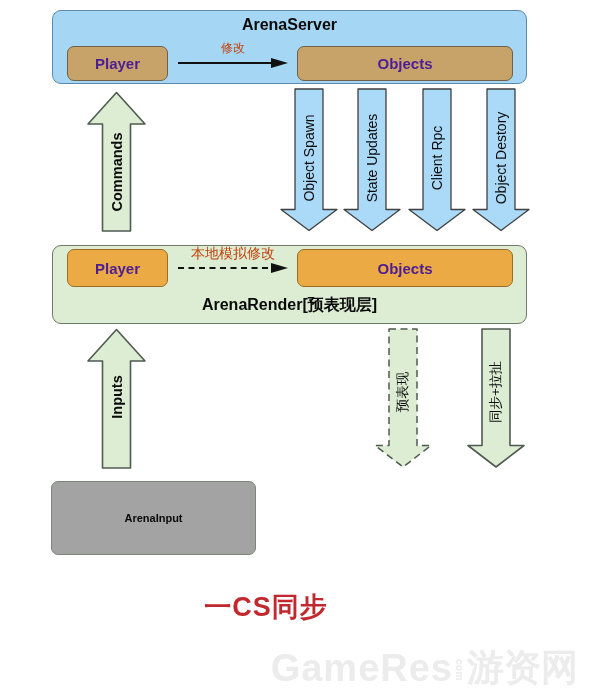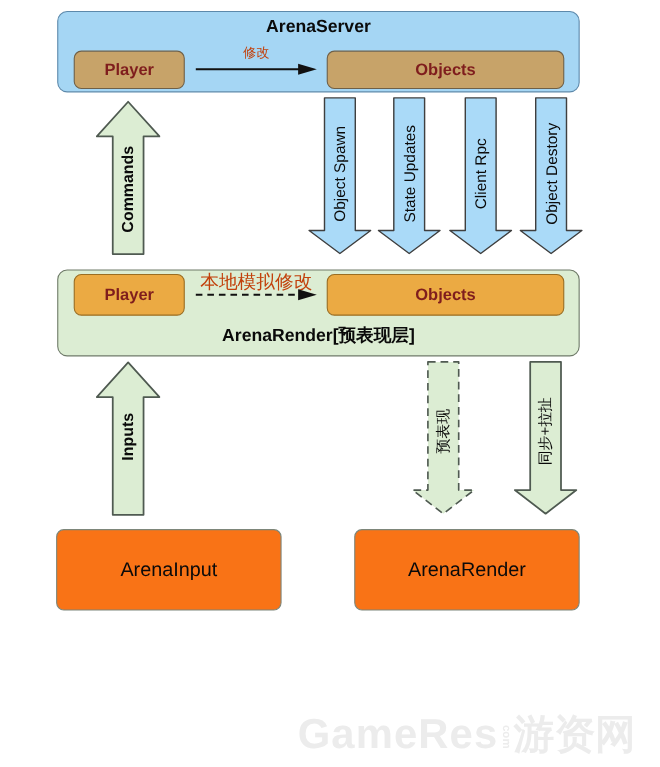--- a/index.html
+++ b/index.html
@@ -19,21 +19,21 @@
   }
   .box-title{
     position:absolute;left:0;width:100%;text-align:center;
     font-weight:bold;font-size:16px;color:#0a0a0a;
   }
   .server-box .box-title{top:5px;}
   .client-box .box-title{bottom:7px;}
   
   .node{
     position:absolute;display:flex;align-items:center;justify-content:center;
-    font-weight:bold;font-size:15px;color:#7f1d1d;border-radius:7px;
+    font-weight:bold;font-size:15px;color:#4c1d95;border-radius:7px;
   }
   .tan{background:#c7a369;border:1.6px solid #6f6048;}
   .orange{background:#ebaa43;border:1.6px solid #9a6d22;}
   .p-top{left:14px;top:35px;width:99px;height:33px;}
   .o-top{left:244px;top:35px;width:214px;height:33px;}
   .p-mid{left:14px;top:3px;width:99px;height:36px;}
   .o-mid{left:244px;top:3px;width:214px;height:36px;}
   
   .h-label{
     position:absolute;transform:translateX(-50%);font-size:12px;color:#c2410c;
@@ -42,22 +42,22 @@
   
   .vlabel{
     position:absolute;white-space:nowrap;color:#0a0a0a;
     transform:translate(-50%,-50%) rotate(-90deg);
     font-size:14px;
   }
   .vlabel.bold{font-weight:bold;font-size:14.5px;}
   
   .bottom-box{
     position:absolute;display:flex;align-items:center;justify-content:center;
-    background:#f97316;border:1.4px solid #7d867a;border-radius:7px;
-    font-weight:normal;font-size:18px;color:#0a0a0a;
+    background:#a3a3a3;border:1.4px solid #7d867a;border-radius:7px;
+    font-weight:bold;font-size:11px;color:#0a0a0a;
     width:203px;height:72px;top:481px;
   }
   .arena-input{left:51px;}
   .arena-render{left:322px;}
   
   .caption{
     position:absolute;left:266px;top:589px;transform:translateX(-50%);
     color:#c1292e;font-weight:bold;font-size:27px;letter-spacing:1px;white-space:nowrap;
   }
   
@@ -109,21 +109,21 @@
   <svg class="abs" style="left:472px;top:88px;" width="58" height="144">
     <polygon points="15,1 43,1 43,121.5 57,121.5 29,142.5 1,121.5 15,121.5" fill="#aadaf8" stroke="#3f3f3f" stroke-width="1.3" stroke-linejoin="round"></polygon>
   </svg>
   <div class="vlabel" style="left:501px;top:158px;">Object Destory</div>
 
   <div class="abs client-box">
     <div class="box-title">ArenaRender[预表现层]</div>
     <div class="node orange p-mid">Player</div>
     <div class="node orange o-mid">Objects</div>
   </div>
-  <div class="abs h-label" style="left:233px;top:245px;font-size:17px;">本地模拟修改</div>
+  <div class="abs h-label" style="left:233px;top:245px;font-size:14px;">本地模拟修改</div>
   <svg class="abs" style="left:176px;top:261px;" width="114" height="14">
     <line x1="2" y1="7" x2="96" y2="7" stroke="#111" stroke-width="1.8" stroke-dasharray="6,4.5"></line>
     <polygon points="95,2 112,7 95,12" fill="#111"></polygon>
   </svg>
 
   <svg class="abs" style="left:87px;top:328px;" width="59" height="142">
     <polygon points="29.5,1.5 1,33 15.5,33 15.5,140 43.5,140 43.5,33 58,33" fill="#dcedd3" stroke="#4f5a51" stroke-width="1.6" stroke-linejoin="round"></polygon>
   </svg>
   <div class="vlabel bold" style="left:117px;top:397px;">Inputs</div>
 
@@ -133,24 +133,22 @@
   <div class="vlabel" style="left:403px;top:392px;font-size:13.5px;">预表现</div>
 
   <svg class="abs" style="left:467px;top:328px;" width="58" height="141">
     <polygon points="15,1 43,1 43,117.5 57,117.5 29,139 1,117.5 15,117.5" fill="#dcedd3" stroke="#4f5a51" stroke-width="1.6" stroke-linejoin="round"></polygon>
   </svg>
   <div class="vlabel" style="left:496px;top:392px;font-size:13.5px;">同步+拉扯</div>
 
   <div class="bottom-box arena-input">
     <span>ArenaInput</span>
   </div>
-  <div class="bottom-box arena-render">
-    <span>ArenaRender</span>
-  </div>
 
+  <div class="caption">一CS同步</div>
 
   <div class="watermark">
     <span class="wm-latin">GameRes</span>
     <span class="wm-dot">com</span>
     <span class="wm-cjk">游资网</span>
   </div>
 
 </div>
 
 </body></html>

